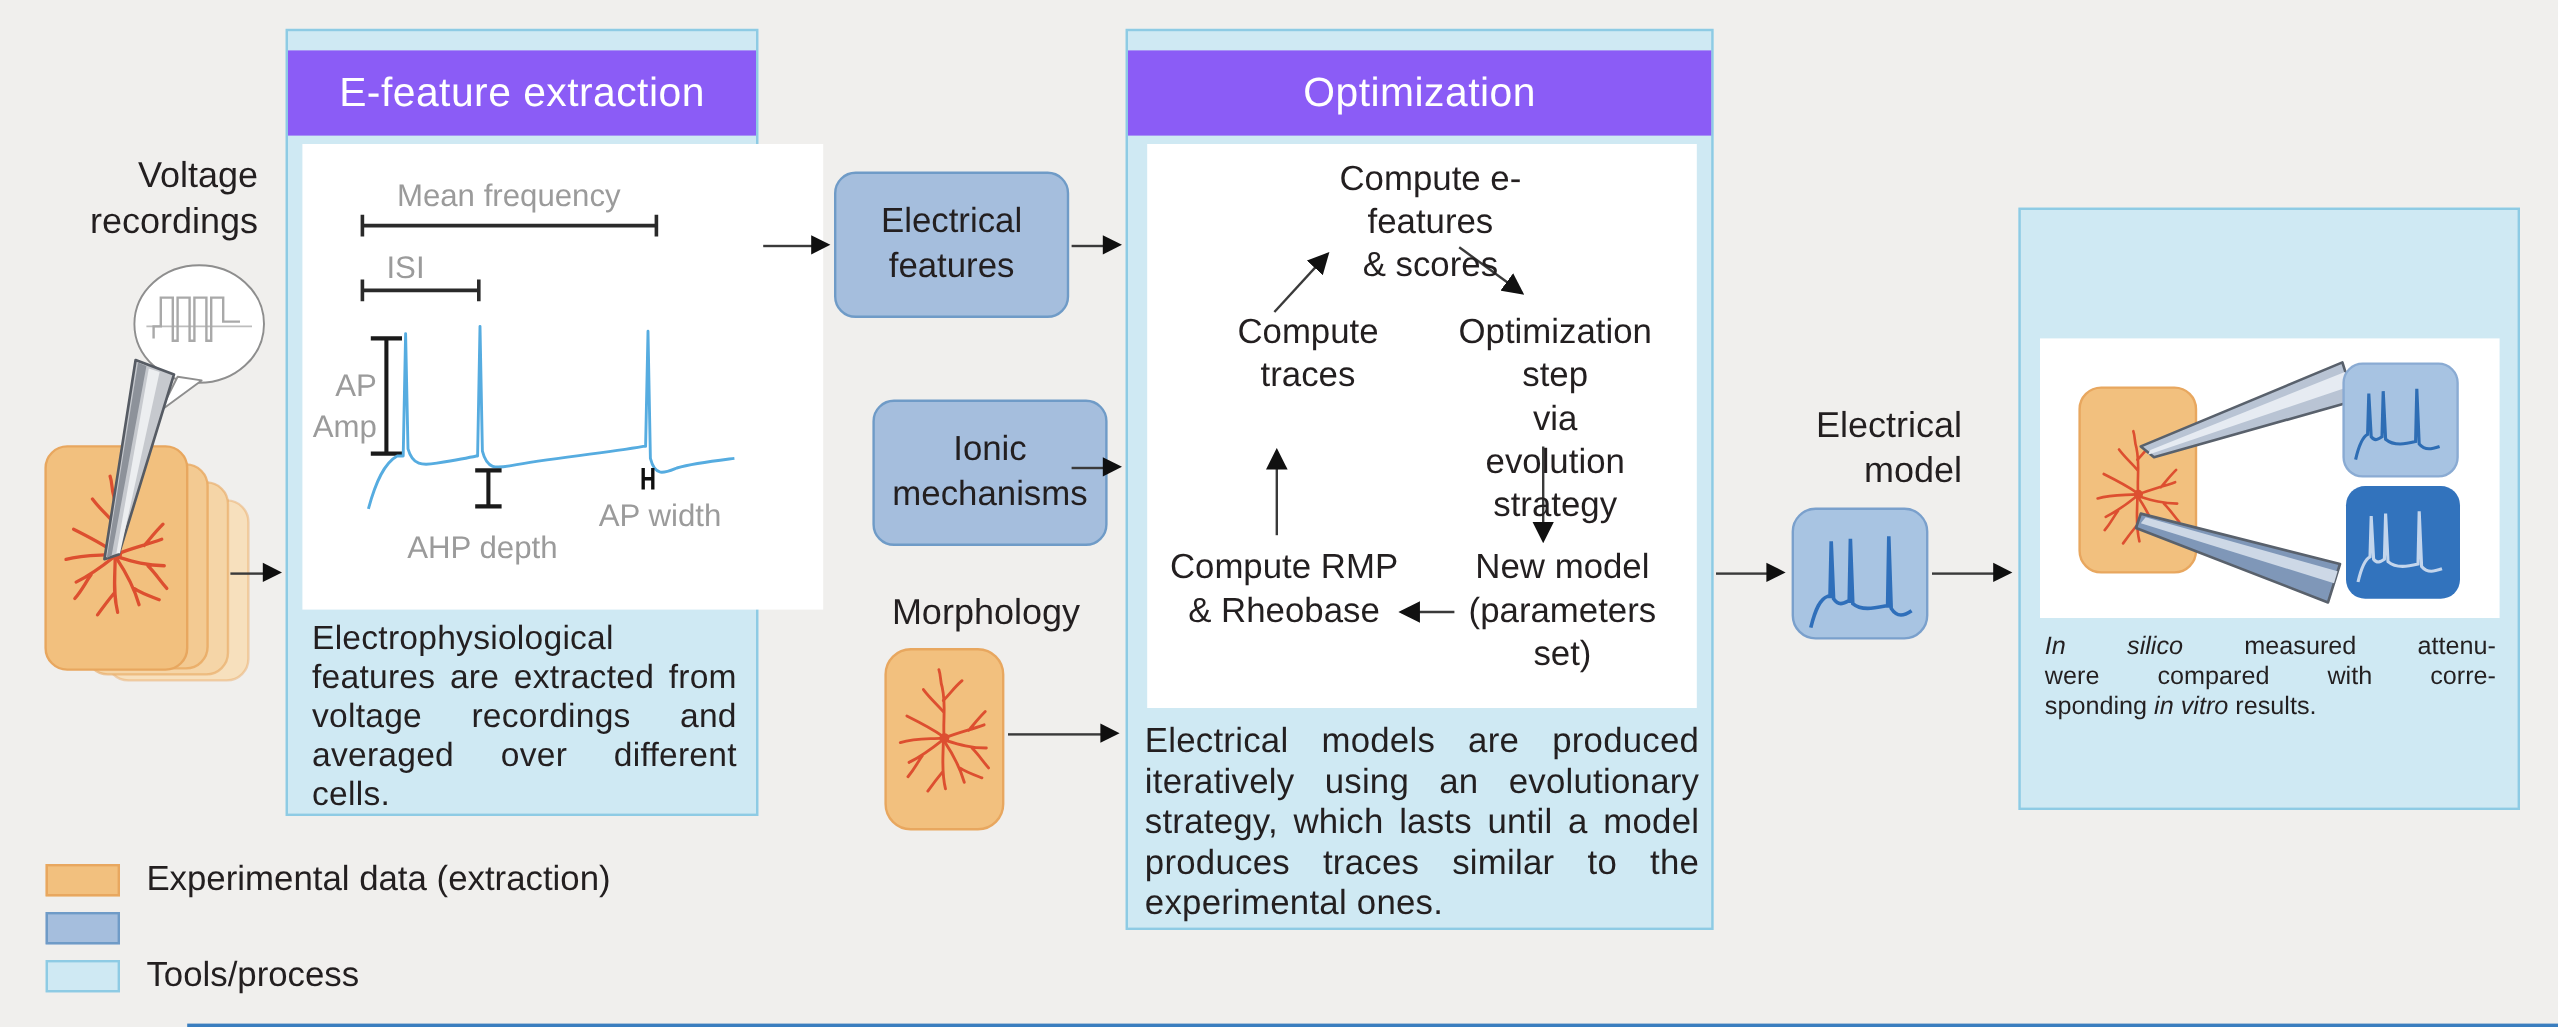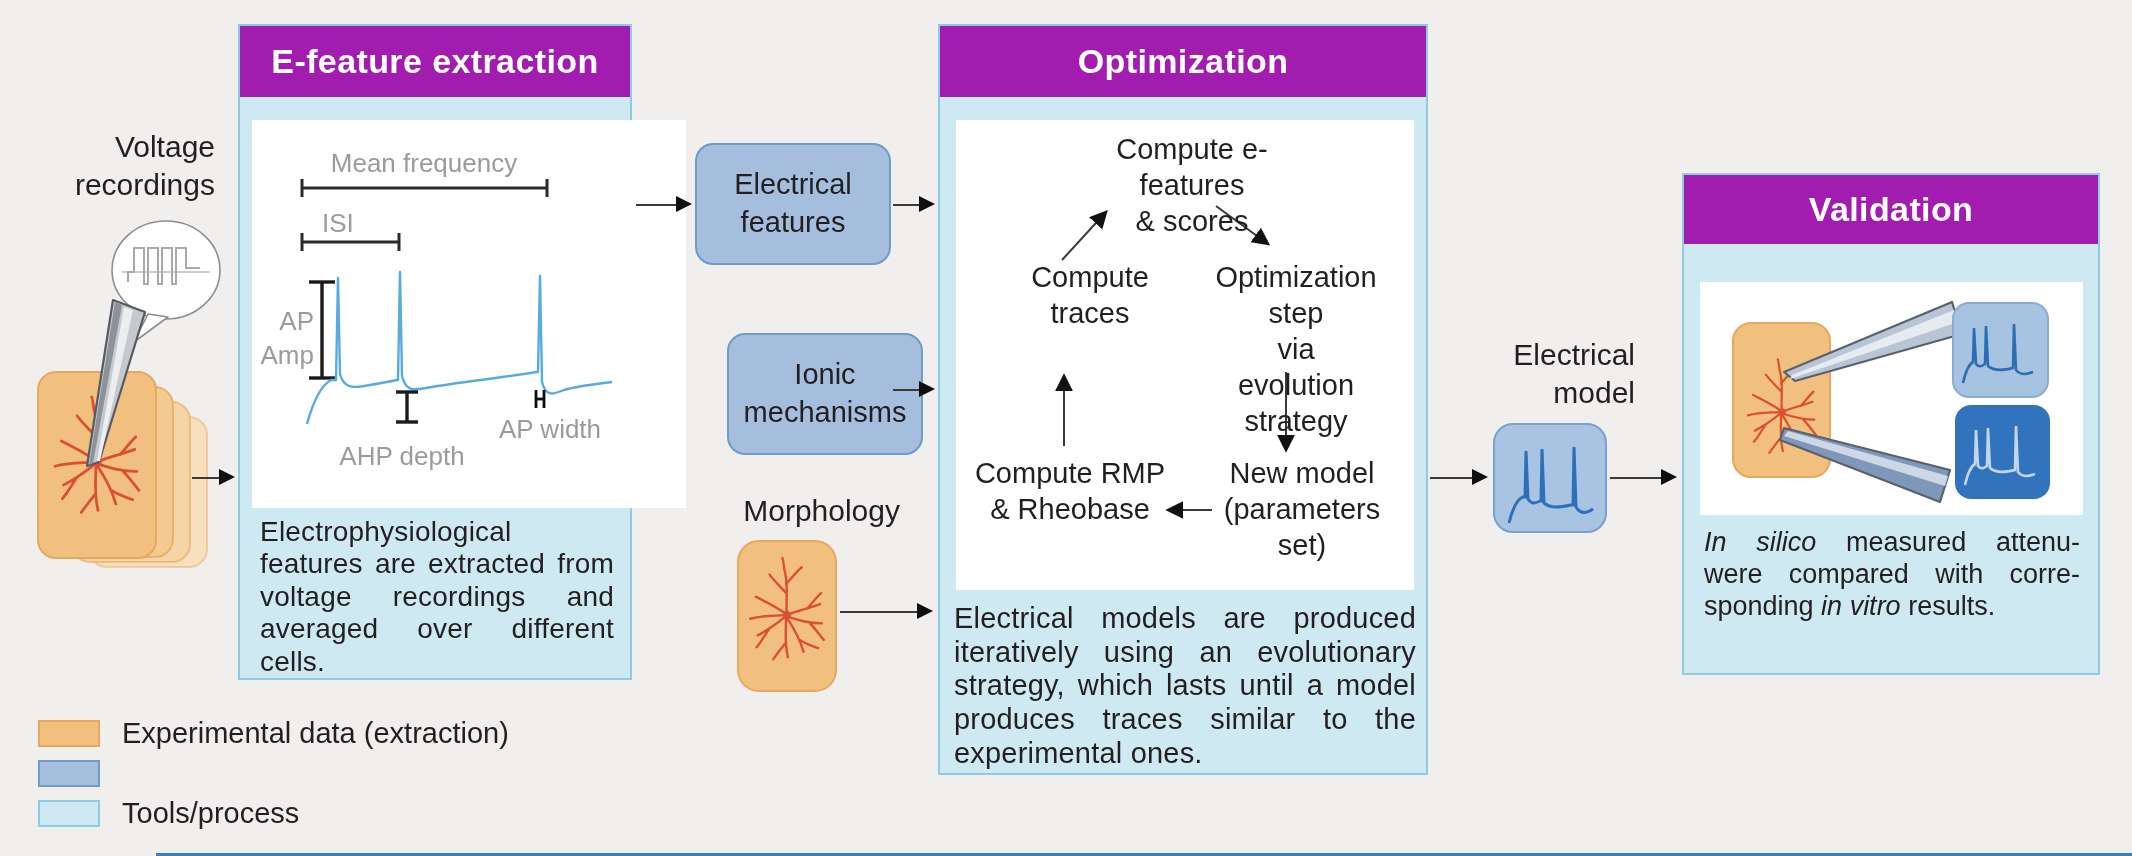--- a/index.html
+++ b/index.html
@@ -1,22 +1,22 @@
 <!DOCTYPE html>
 <html><head>
 <meta charset="utf-8">
 <style>
   html,body{margin:0;padding:0;}
   body{background:#f0efed;font-family:"Liberation Sans",sans-serif;}
   .page{position:relative;width:2132px;height:856px;background:#f0efed;overflow:hidden;color:#231f20;}
 
   
   .panel{position:absolute;box-sizing:border-box;background:#cfe9f3;border:2px solid #8ecbe4;}
-  .panel-header{height:71px;background:#a21caf;color:#ffffff;font-weight:bold;font-size:34px;
-    display:flex;align-items:center;justify-content:center;letter-spacing:.4px;}
+  .panel-header{height:71px;background:#8b5cf6;color:#ffffff;font-weight:normal;font-size:34px;
+    display:flex;align-items:center;justify-content:center;letter-spacing:.4px;margin-top:16px;}
   .white-box{position:absolute;background:#ffffff;}
 
   
   .desc{position:absolute;font-size:28px;line-height:1.16;color:#231f20;text-align:justify;letter-spacing:.2px;}
   .big-label{position:absolute;text-align:right;font-size:29px;line-height:1.25;color:#231f20;white-space:pre-line;}
   .flow-node{position:absolute;transform:translateX(-50%);text-align:center;font-size:29px;line-height:1.24;
     color:#231f20;white-space:pre-line;}
 
   
   .blue-box{position:absolute;box-sizing:border-box;background:#a5bedd;border:2px solid #6f9bc7;border-radius:18px;
@@ -34,21 +34,21 @@
   .arr::after{content:"";position:absolute;right:-15px;top:-8px;width:0;height:0;
     border-left:16px solid #0f0f0f;border-top:8px solid transparent;border-bottom:8px solid transparent;}
 
   
   .legend-row{position:absolute;display:flex;align-items:center;gap:22px;height:34px;}
   .swatch{width:62px;height:27px;box-sizing:border-box;border:2px solid;}
   .legend-label{font-size:29px;color:#231f20;}
   .it{font-style:italic;}
 
   
-  .vdesc{position:absolute;font-size:27px;line-height:1.18;color:#231f20;}
+  .vdesc{position:absolute;font-size:21px;line-height:1.18;color:#231f20;}
   .vline{text-align:justify;text-align-last:justify;}
   .vline.last{text-align-last:left;}
 
   svg text{font-family:"Liberation Sans",sans-serif;}
   .bottom-line{position:absolute;height:3px;background:#3a7ebf;}
 </style>
 </head>
 <body>
 
 <div class="page">
@@ -206,21 +206,20 @@
   <div class="big-label" style="left:1480px;top:336px;width:155px;font-size:30px;">Electrical
 model</div>
   <div class="model-box" style="left:1493px;top:423px;width:114px;height:110px;">
     <svg width="110" height="106" viewBox="0 0 110 106">
       <path d="M14,98 C18,82 22,74 28,72 L30,72 L31,26 L33,74 C37,80 41,78 45,76 L46,76 L47,24 L49,78 C56,84 66,82 76,80 L78,80 L79,22 L81,82 C86,90 92,88 98,84" fill="none" stroke="#2f6fba" stroke-width="3"></path>
     </svg>
   </div>
   <div class="arr" style="left:1610px;top:477px;width:52px;"></div>
 
   <div class="panel" style="left:1682px;top:173px;width:418px;height:502px;">
-    <div class="panel-header" style="height:69px;">Validation</div>
     <div class="white-box" style="left:16px;top:107px;width:383px;height:233px;">
       <svg width="383" height="233" viewBox="0 0 383 233">
         <rect x="33" y="41" width="97" height="154" rx="18" fill="#f2c07e" stroke="#e8a75f" stroke-width="2"></rect>
         <use href="#neuron" transform="translate(82,130) scale(0.85)"></use>
         <g>
           <polygon points="84,90 252,20 262,52 95,99" fill="#b9c4d4" stroke="#59616c" stroke-width="2.2" stroke-linejoin="round"></polygon>
           <polygon points="92,93 254,28 258,40 90,97" fill="#e6ebf2"></polygon>
         </g>
         <g>
           <polygon points="84,146 250,188 240,220 80,158" fill="#7f97b8" stroke="#59616c" stroke-width="2.2" stroke-linejoin="round"></polygon>

